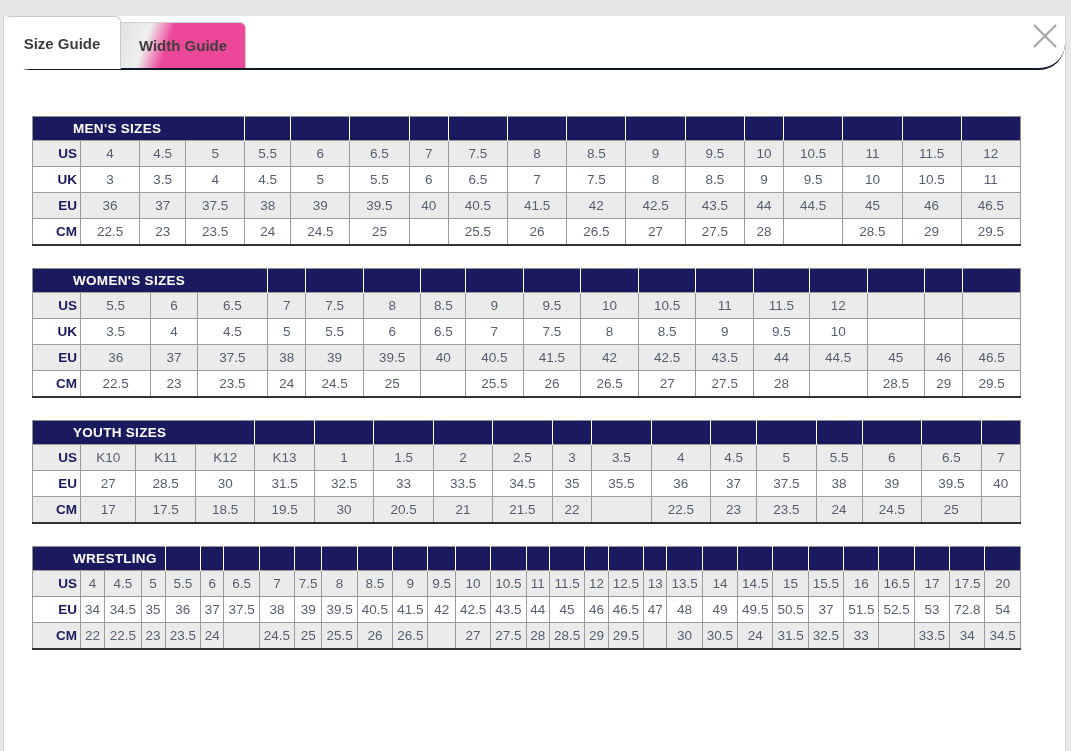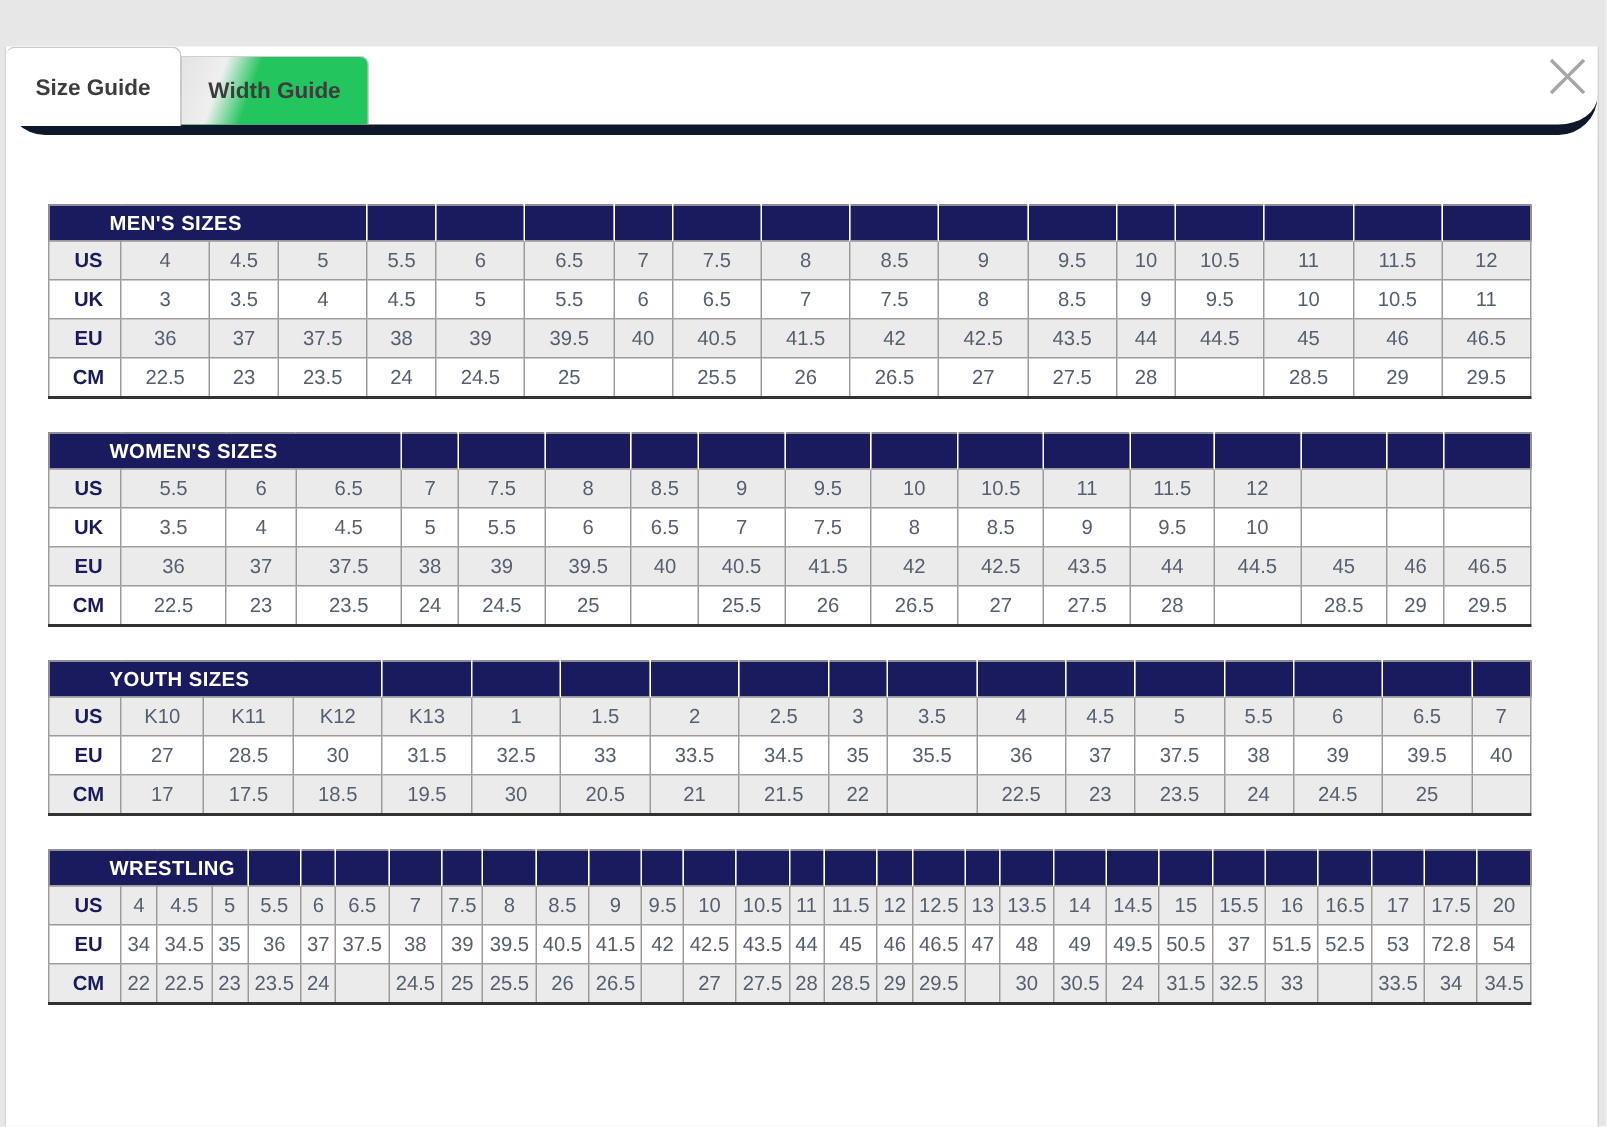--- a/index.html
+++ b/index.html
@@ -22,22 +22,22 @@
   }
   .close-btn{
     position:absolute;top:3px;right:3px;
     width:34px;height:34px;
     background:transparent;border:none;
     display:flex;align-items:center;justify-content:center;
     cursor:pointer;padding:0;
   }
   .tab-bar{
     display:flex;align-items:flex-end;
-    margin-top:31px;
-    border-bottom:7px solid #0f172a;
+    margin-top:16px;
+    border-bottom:2px solid #0f172a;
     position:relative;
     border-radius:26px;
   }
   .tab{
     display:flex;align-items:center;justify-content:center;
     font-weight:bold;font-size:15px;color:#3d3d3d;
     box-sizing:border-box;cursor:pointer;
     position:relative;
   }
   .tab-active{
@@ -45,21 +45,21 @@
     background:#ffffff;
     border:1px solid #c9c9c9;
     border-left:none;
     border-bottom:none;
     border-radius:6px 6px 0 0;
     margin-bottom:-1px;
     z-index:2;
   }
   .tab-inactive{
     width:125px;height:46px;
-    background:#22c55e;
+    background:#ec4899;
     border-top:1px solid #cfcfcf;
     border-right:1px solid #cfcfcf;
     border-radius:0 6px 0 0;
     overflow:hidden;
     z-index:1;
   }
   .tab-inactive::before{
     content:'';
     position:absolute;left:0;top:0;bottom:0;width:72px;
     background:linear-gradient(110deg,#e3e3e3 0%,#efefef 35%,rgba(253,253,253,0) 62%);
@@ -91,21 +91,21 @@
     letter-spacing:.3px;
     text-align:left;
     padding:4px 3px 4px 8px;
   }
   table.size-table thead th.t-title{border-left:none;padding-left:40px;}
   table.size-table tbody tr{height:18px;}
   table.size-table tbody tr:nth-child(odd){background:#ebebeb;}
   table.size-table tbody tr:nth-child(even){background:#ffffff;}
   table.size-table th.row-label{
     color:var(--navy,#1a1a5e);
-    text-align:center;
+    text-align:right;
     padding-left:8px;
     font-size:13.5px;
     width:36px;
   }
   table.size-table td{
     text-align:center;
     color:#565f70;
     min-width:14px;
   }
 </style>

